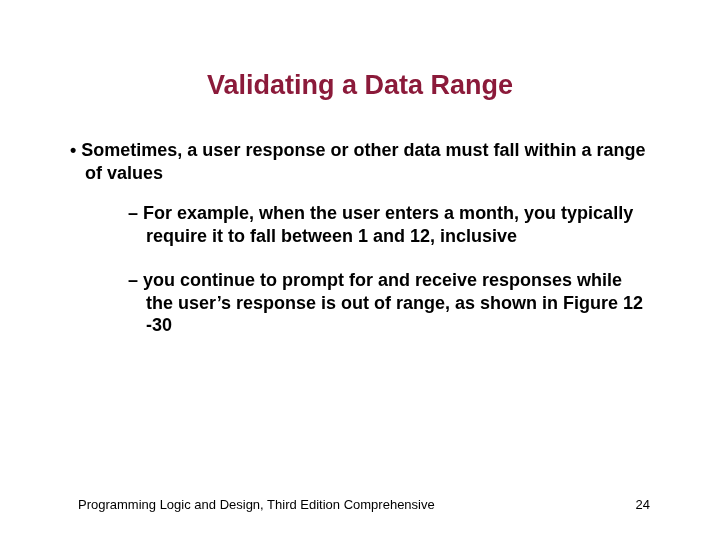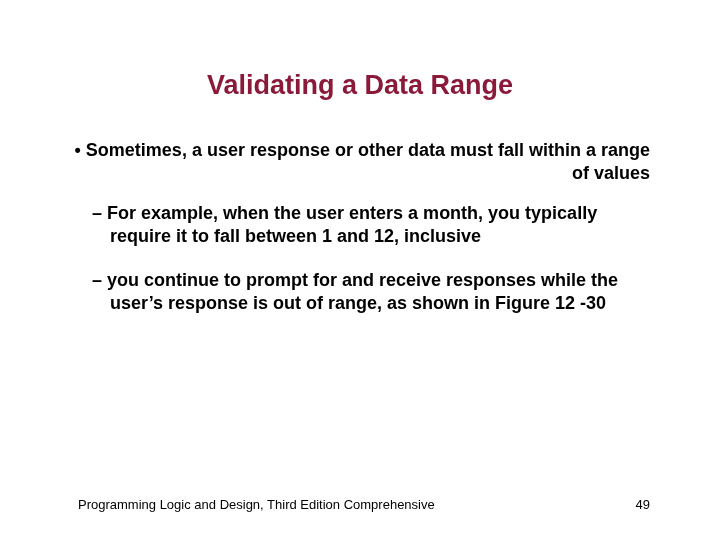--- a/index.html
+++ b/index.html
@@ -31,27 +31,26 @@
     .content {
       color: #000000;
       font-size: 18px;
       font-weight: bold;
       line-height: 1.25;
     }
     .bullet-1 {
       margin-left: 15px;
       text-indent: -15px;
       margin-bottom: 18px;
-      text-align: right;
     }
     .bullet-1::before {
       content: "•  ";
     }
     .bullet-2 {
-      margin-left: 40px;
+      margin-left: 76px;
       text-indent: -18px;
       margin-bottom: 22px;
     }
     .bullet-2::before {
       content: "–  ";
     }
     .footer {
       position: absolute;
       bottom: 28px;
       left: 78px;
@@ -70,15 +69,15 @@
   <h1 class="title">Validating a Data Range</h1>
 
   <div class="content">
     <div class="bullet-1">Sometimes, a user response or other data must fall within a range of values</div>
     <div class="bullet-2">For example, when the user enters a month, you typically require it to fall between 1 and 12, inclusive</div>
     <div class="bullet-2">you continue to prompt for and receive responses while the user’s response is out of range, as shown in Figure 12 -30</div>
   </div>
 
   <div class="footer">
     <span>Programming Logic and Design, Third Edition Comprehensive</span>
-    <span>49</span>
+    <span>24</span>
   </div>
 </div>
 
 </body></html>

